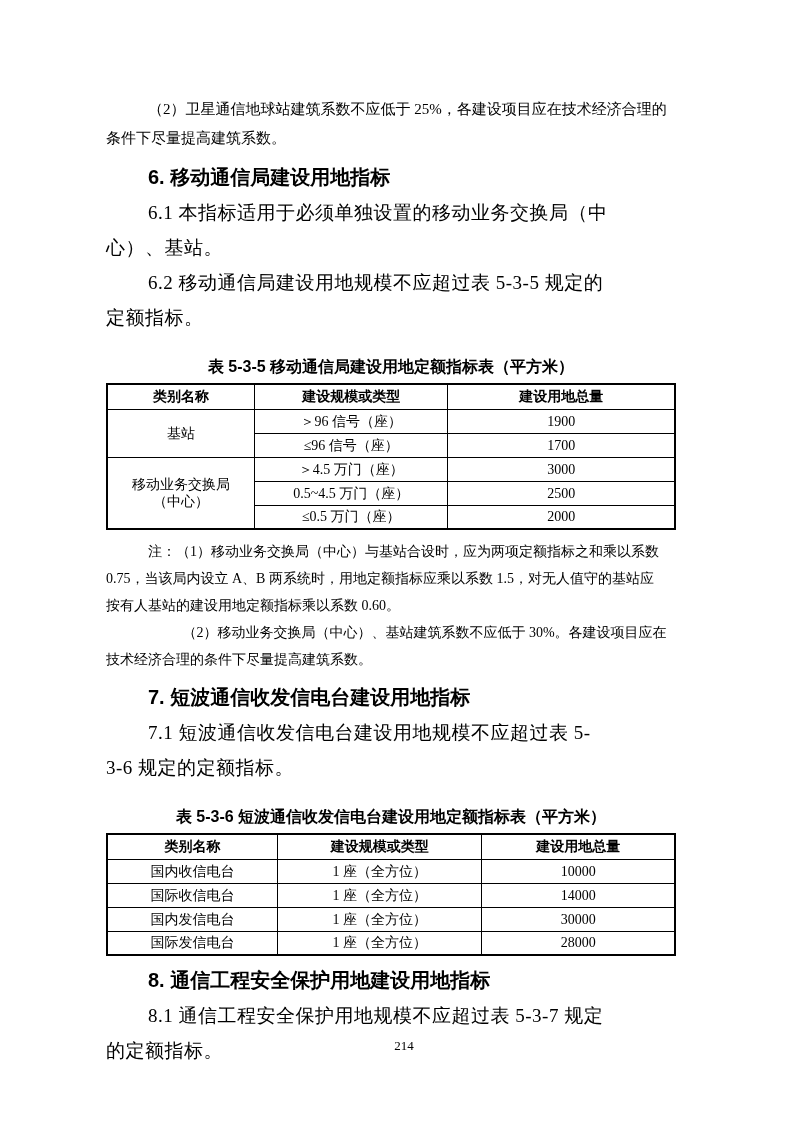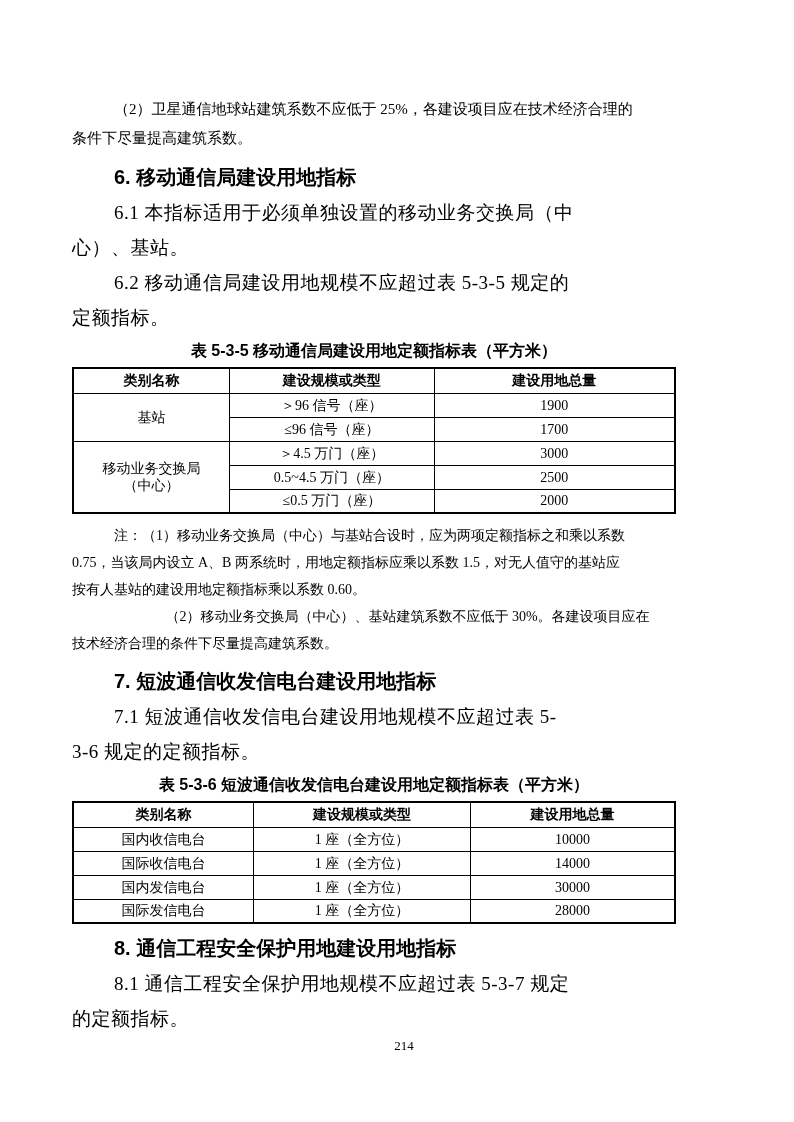--- a/index.html
+++ b/index.html
@@ -6,21 +6,21 @@
   html, body { margin: 0; padding: 0; }
   body {
     width: 794px; height: 1122px;
     background: #ffffff;
     color: #000000;
     font-family: "Liberation Serif", "DejaVu Serif", serif;
     position: relative;
     overflow: hidden;
   }
   .content {
-    padding: 95px 118px 0 72px;
+    padding: 95px 118px 0 106px;
   }
   
   .intro-line {
     font-size: 15px;
     line-height: 29px;
   }
   .indent-2em { text-indent: 42px; }
 
   
   .sec-heading {
@@ -39,21 +39,21 @@
     letter-spacing: 0.5px;
   }
 
   
   .table-title {
     font-family: "Liberation Sans", "DejaVu Sans", sans-serif;
     font-weight: bold;
     font-size: 16px;
     line-height: 24px;
     text-align: center;
-    margin: 4px 0 4px 0;
+    margin: 20px 0 4px 0;
   }
 
   table {
     width: 100%;
     border-collapse: collapse;
     table-layout: fixed;
     border: 2px solid #000;
   }
   th, td {
     border: 1px solid #000;

